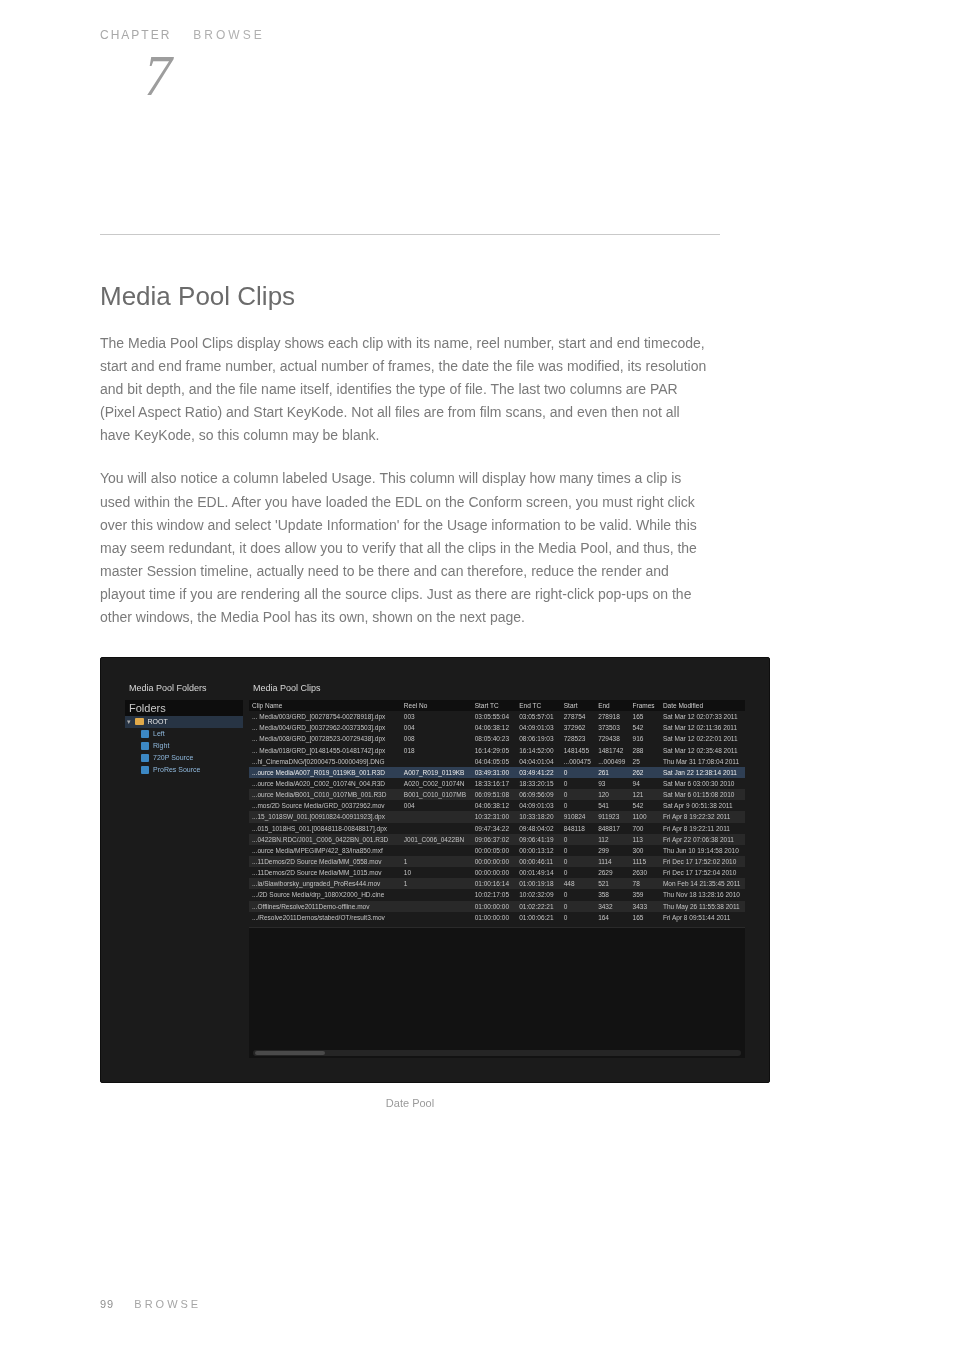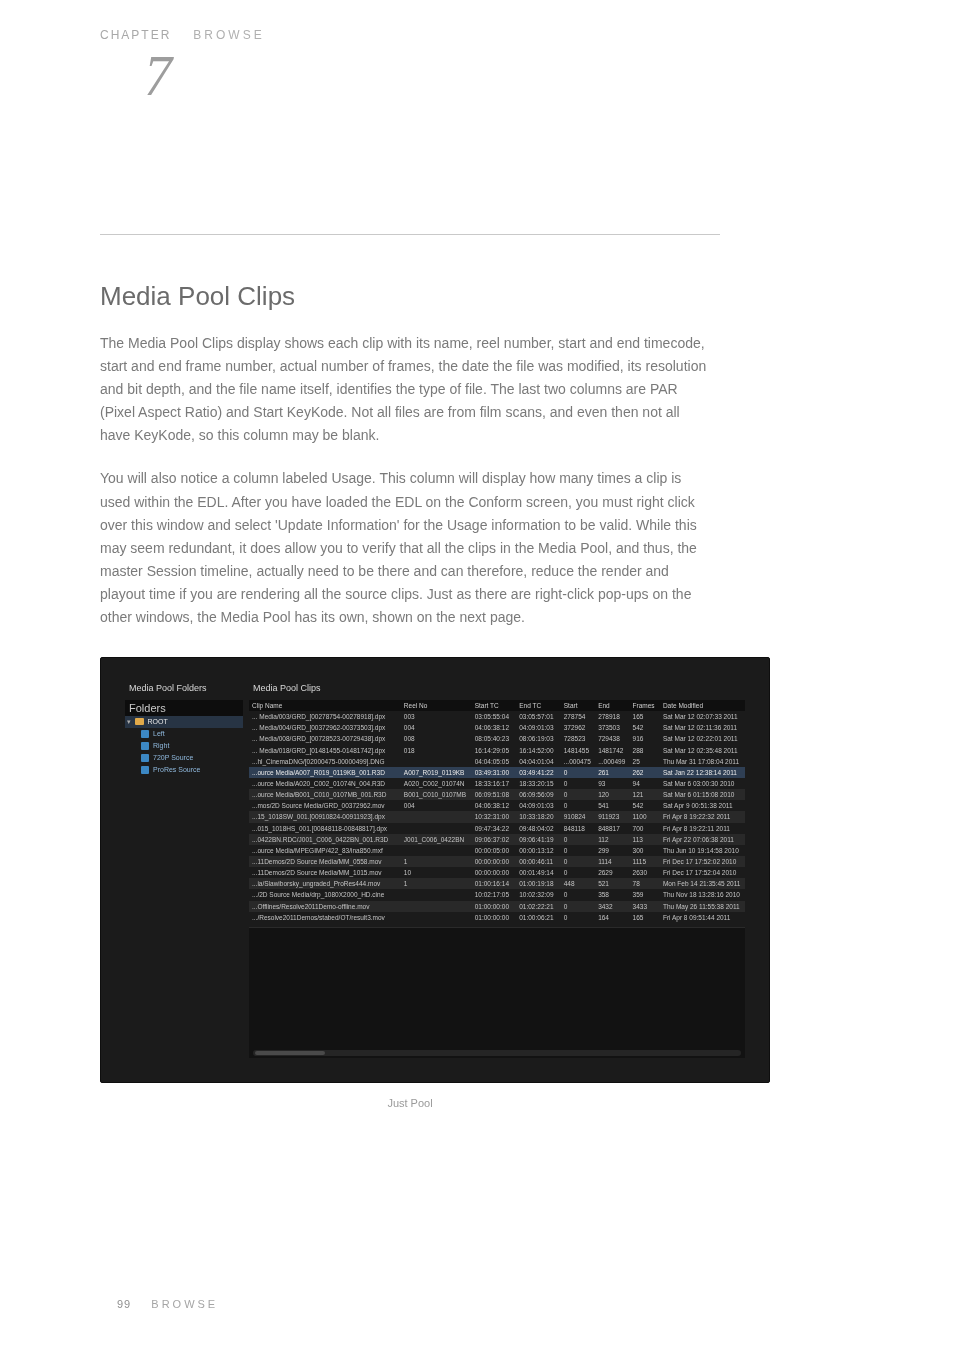--- a/index.html
+++ b/index.html
@@ -165,21 +165,21 @@
     margin-top: 14px;
   }
   .footer {
     position:absolute;
     bottom: 40px;
     left: 100px;
     font-size: 11px;
     color:#a5a5a5;
     letter-spacing: 1px;
   }
-  .footer .pg { color:#8f8f8f; margin-right: 16px; margin-left: 17px; }
+  .footer .pg { color:#8f8f8f; margin-right: 16px; }
   .footer .bw { letter-spacing: 3px; }
 </style>
 </head>
 <body>
 
 <div class="page">
   <div class="top-chapter-row">
     <span class="chapter-label">CHAPTER</span>
     <span class="browse-label">BROWSE</span>
   </div>
@@ -440,19 +440,19 @@
         </table>
         <div class="black-slack">
           <div class="hscroll">
             <div class="thumb"></div>
           </div>
         </div>
       </div>
     </div>
   </div>
 
-  <div class="caption">Just Pool</div>
+  <div class="caption">Date Pool</div>
 
   <div class="footer">
     <span class="pg">99</span>
     <span class="bw">BROWSE</span>
   </div>
 </div>
 
 </body></html>

